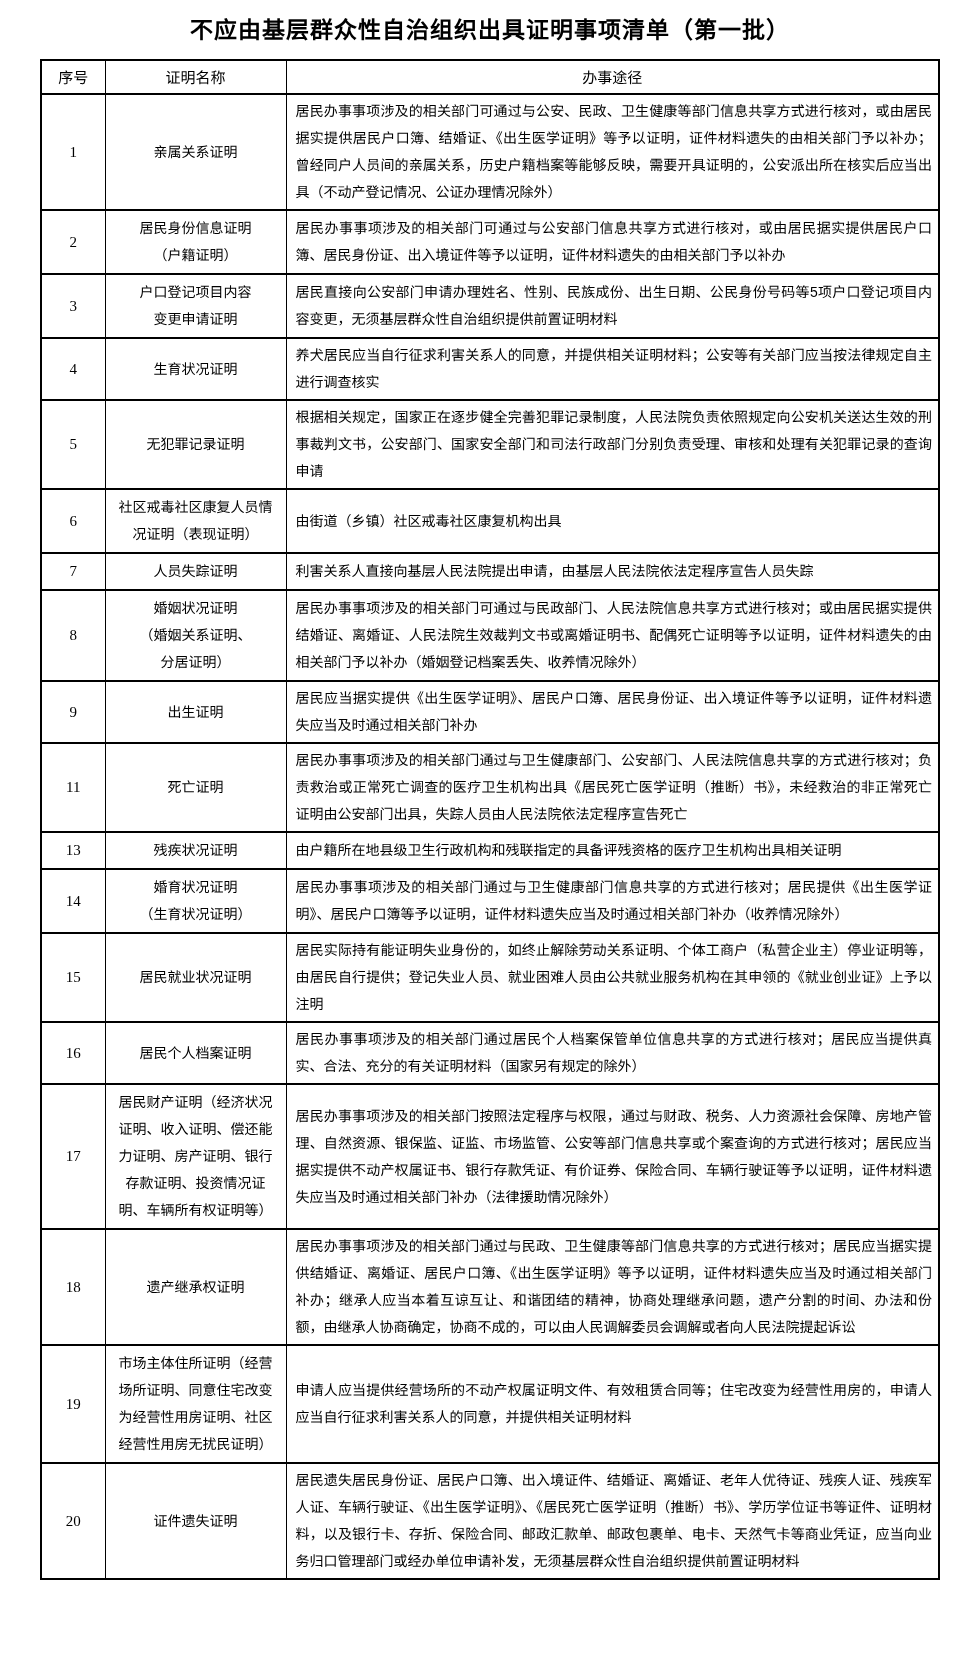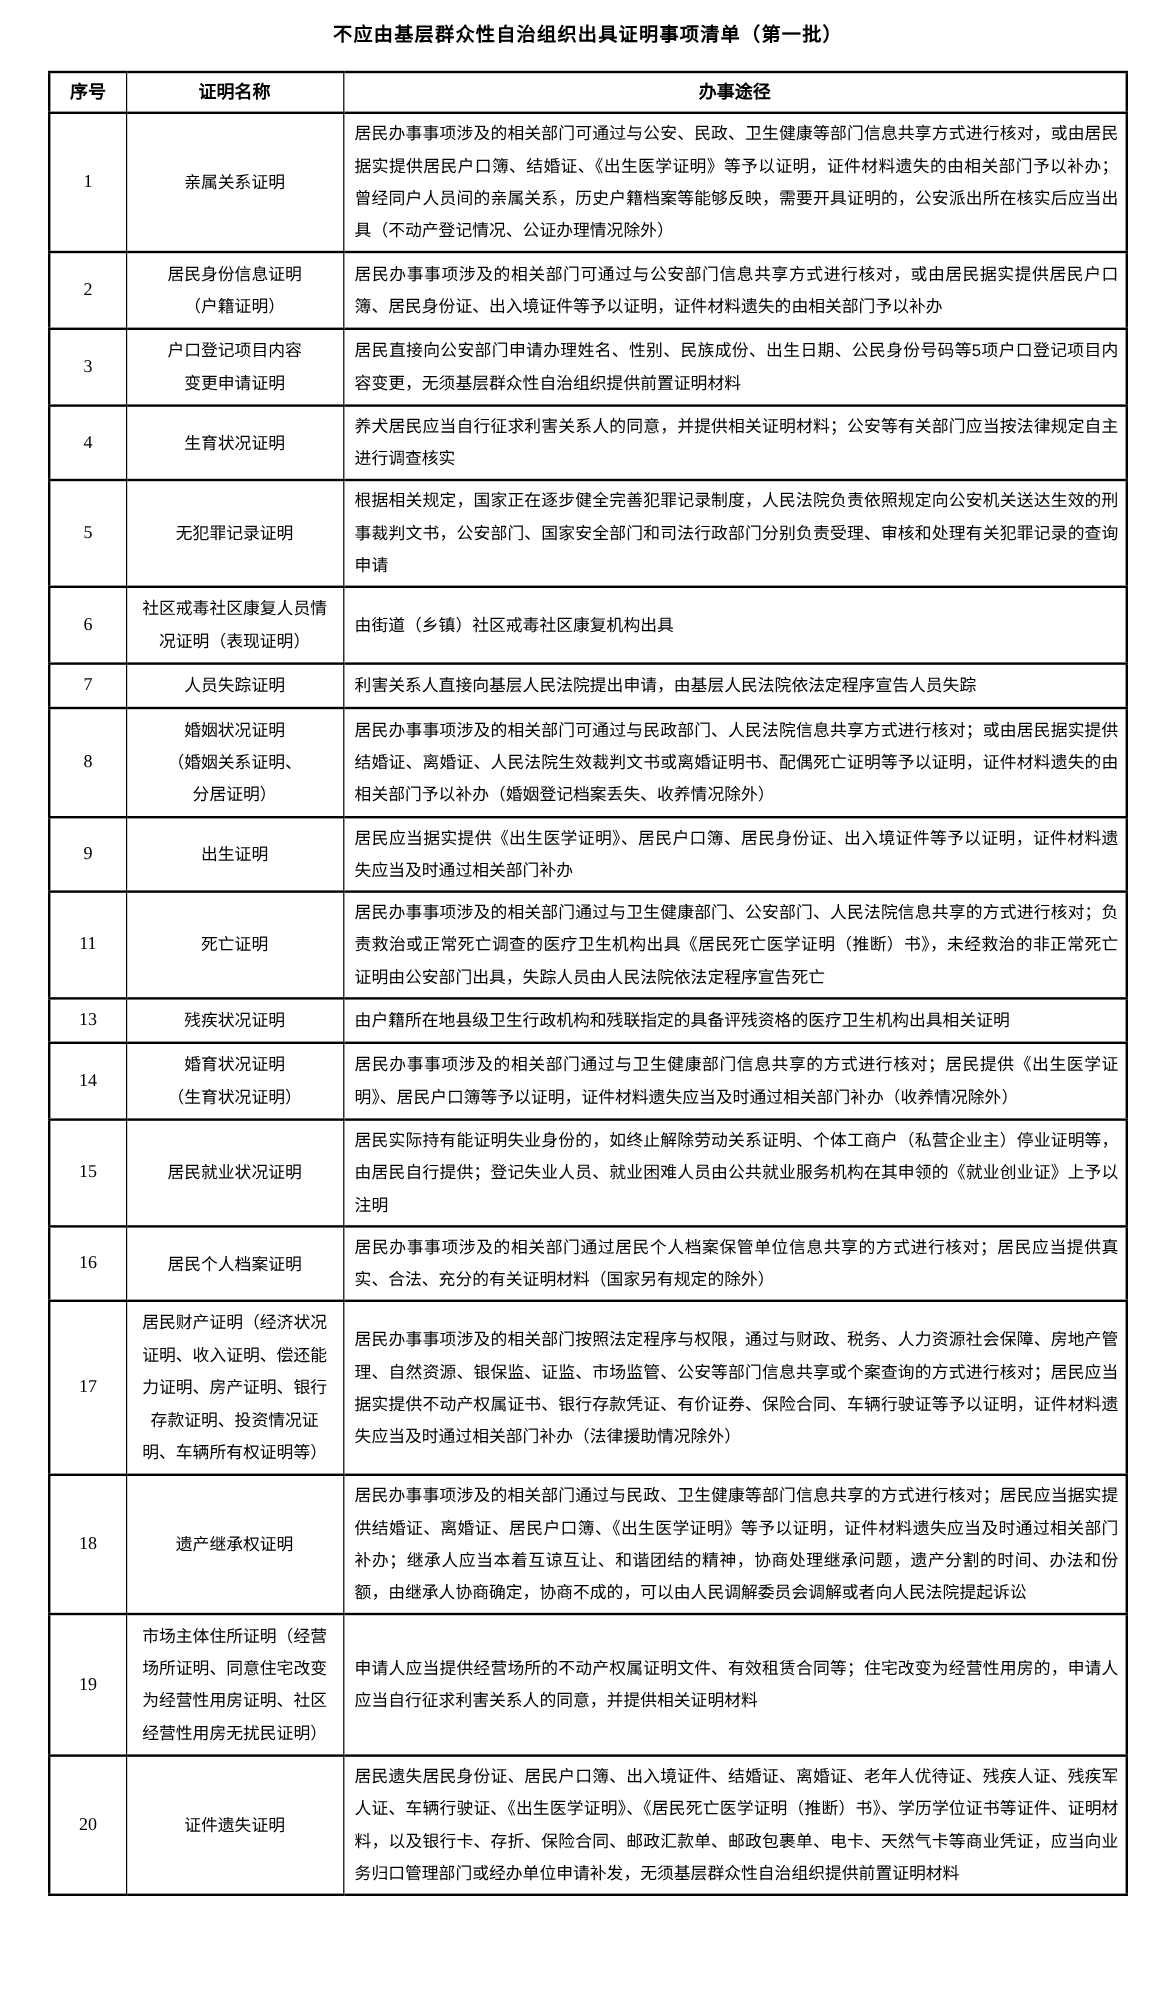--- a/index.html
+++ b/index.html
@@ -8,21 +8,21 @@
     background: #ffffff;
     font-family: "Liberation Sans", "DejaVu Sans", sans-serif;
     color: #000000;
   }
   .page {
     width: 980px;
     background: #ffffff;
   }
   .doc-title {
     text-align: center;
-    font-size: 16px;
+    font-size: 23px;
     font-weight: bold;
     letter-spacing: 1px;
     padding: 15px 0 14px 0;
     line-height: 30px;
   }
   table.cert-table {
     border-collapse: collapse;
     table-layout: fixed;
     width: 898px;
     margin: 0 auto;
@@ -37,33 +37,34 @@
     border-right: 1px solid #000;
     border-top: 2px solid #000;
     border-bottom: 2px solid #000;
     vertical-align: middle;
     font-size: 14px;
     line-height: 27px;
     padding: 2px 4px;
   }
   .cert-table th {
     height: 28px;
-    font-weight: bold;
+    font-weight: normal;
     font-size: 15px;
     text-align: center;
   }
   td.no-cell {
     text-align: center;
     font-family: "Liberation Serif", "DejaVu Serif", serif;
     font-size: 15px;
   }
   td.name-cell {
     text-align: center;
     white-space: pre-line;
     padding: 4px 4px;
+    font-family: Liberation Serif, serif;
   }
   td.path-cell {
     text-align: justify;
     padding: 3px 6px 3px 9px;
     margin-top: 48px;
   }
 </style>
 </head>
 <body>
 

